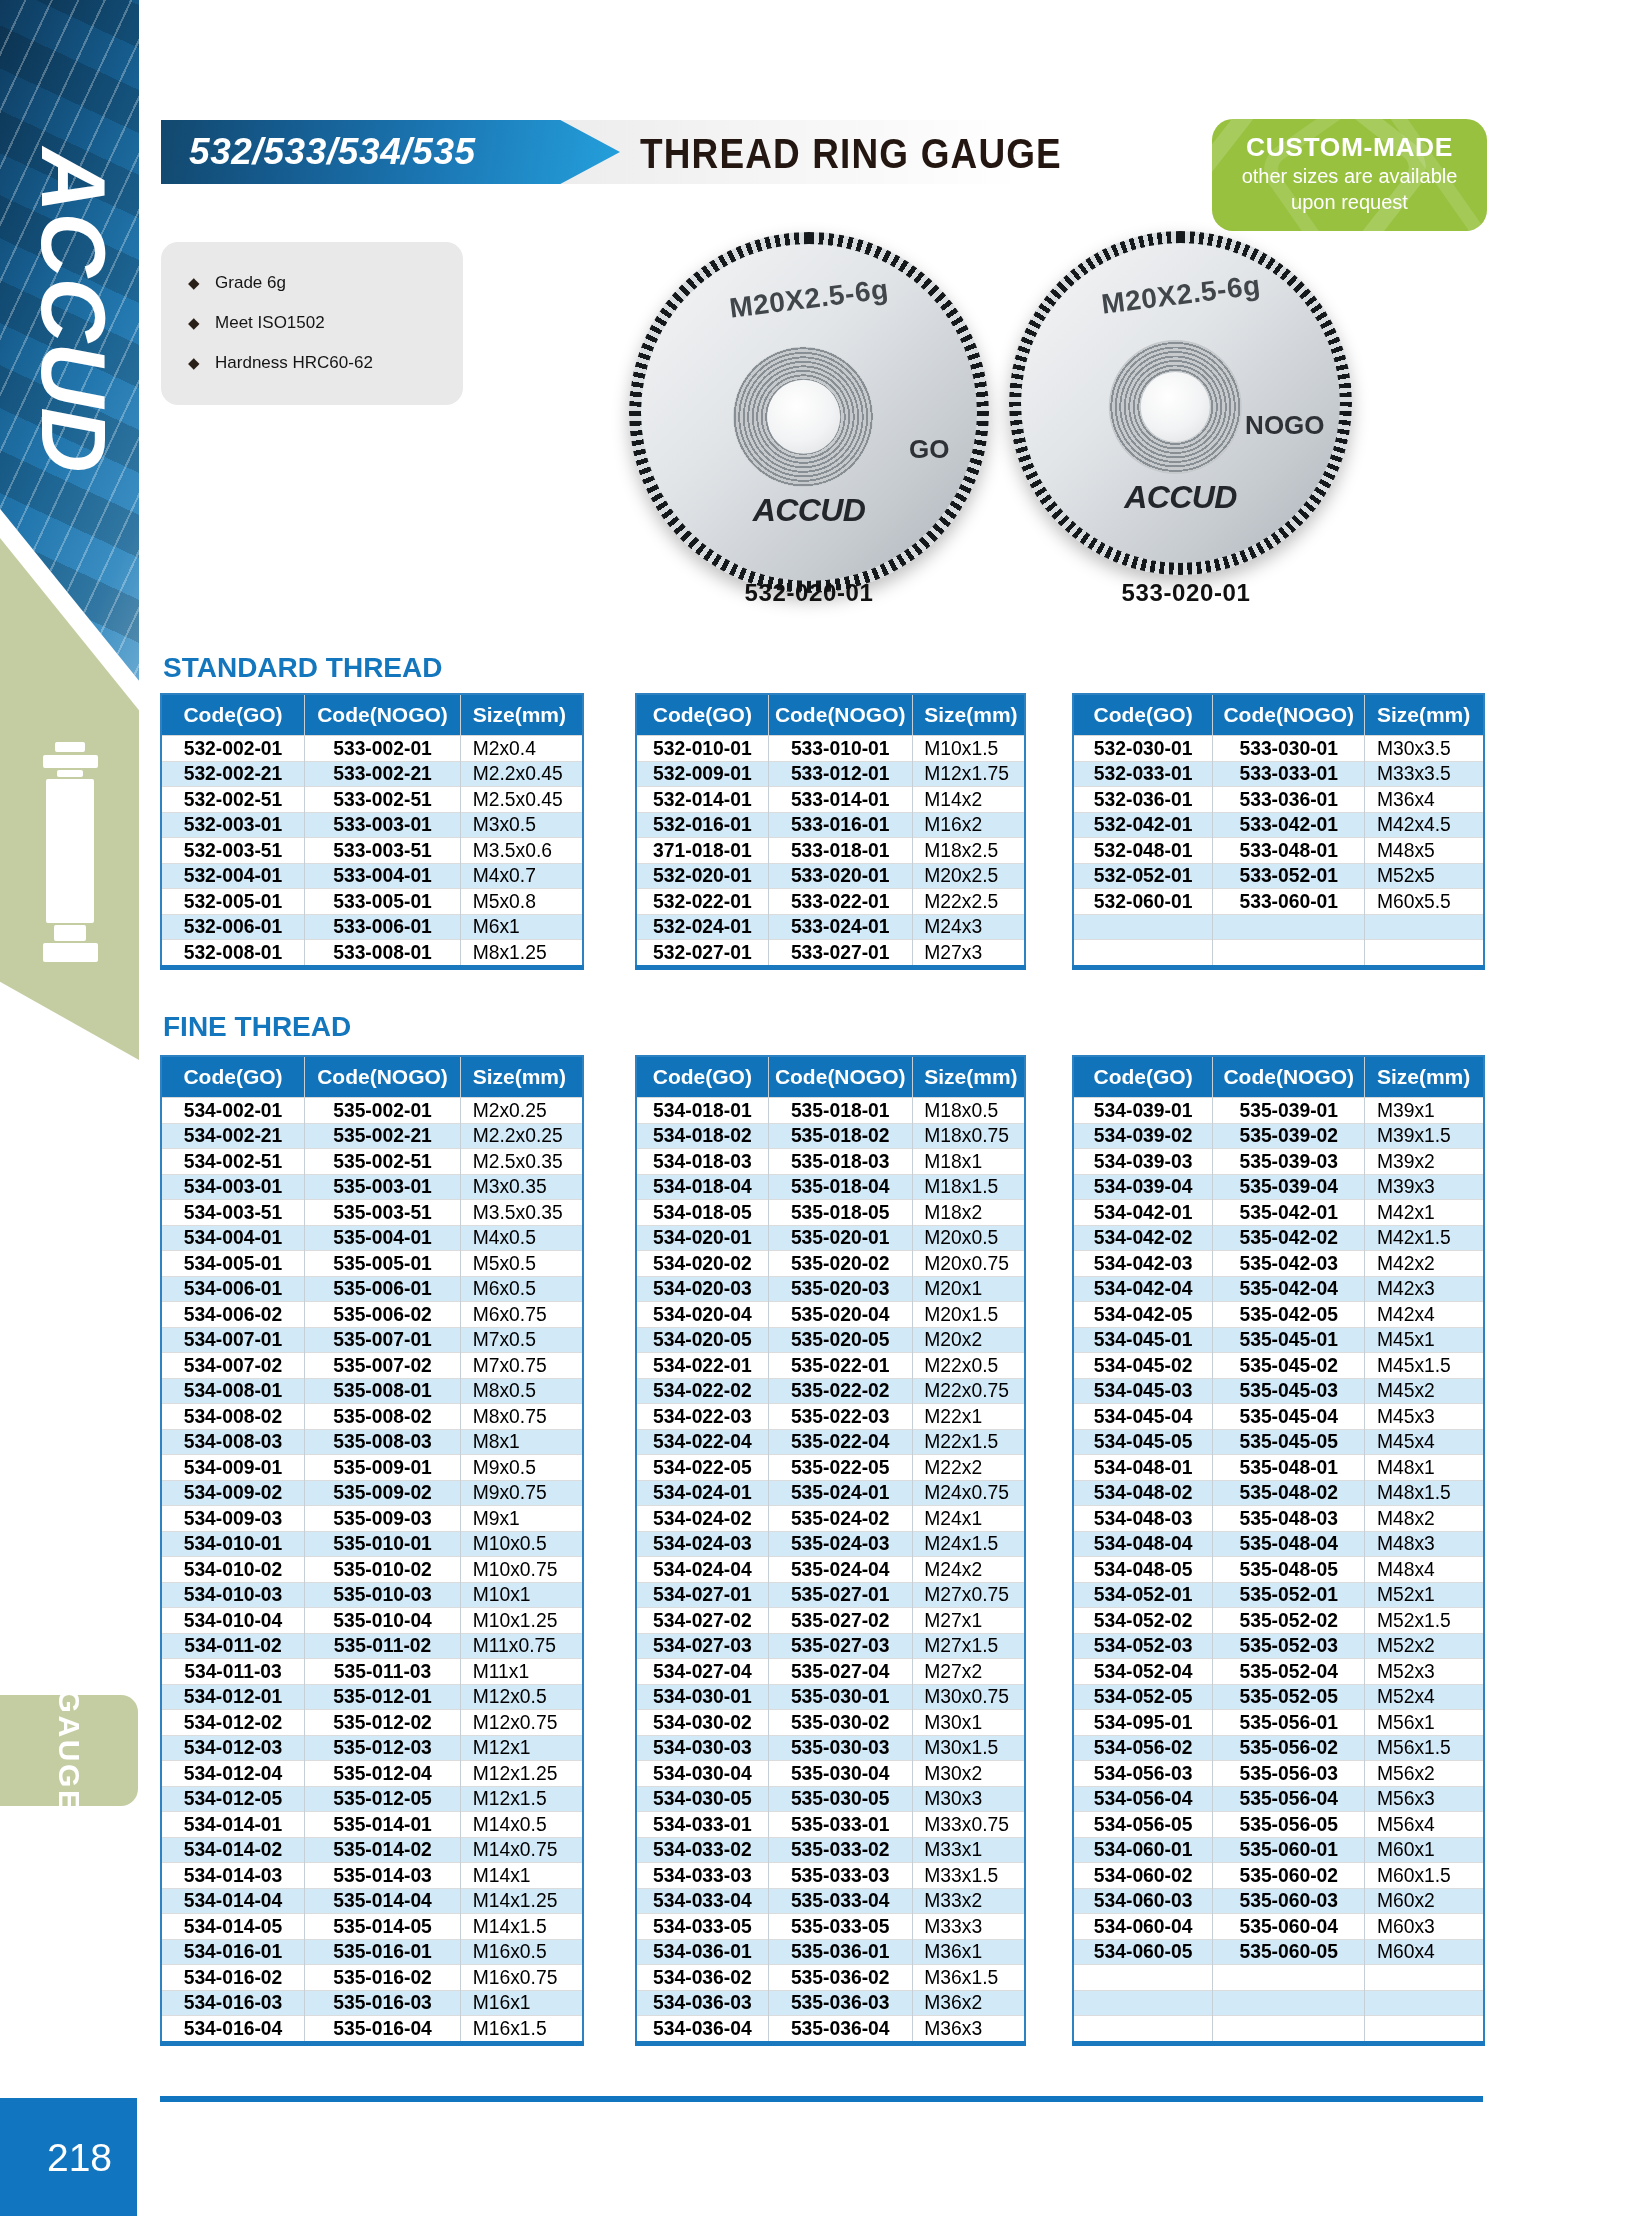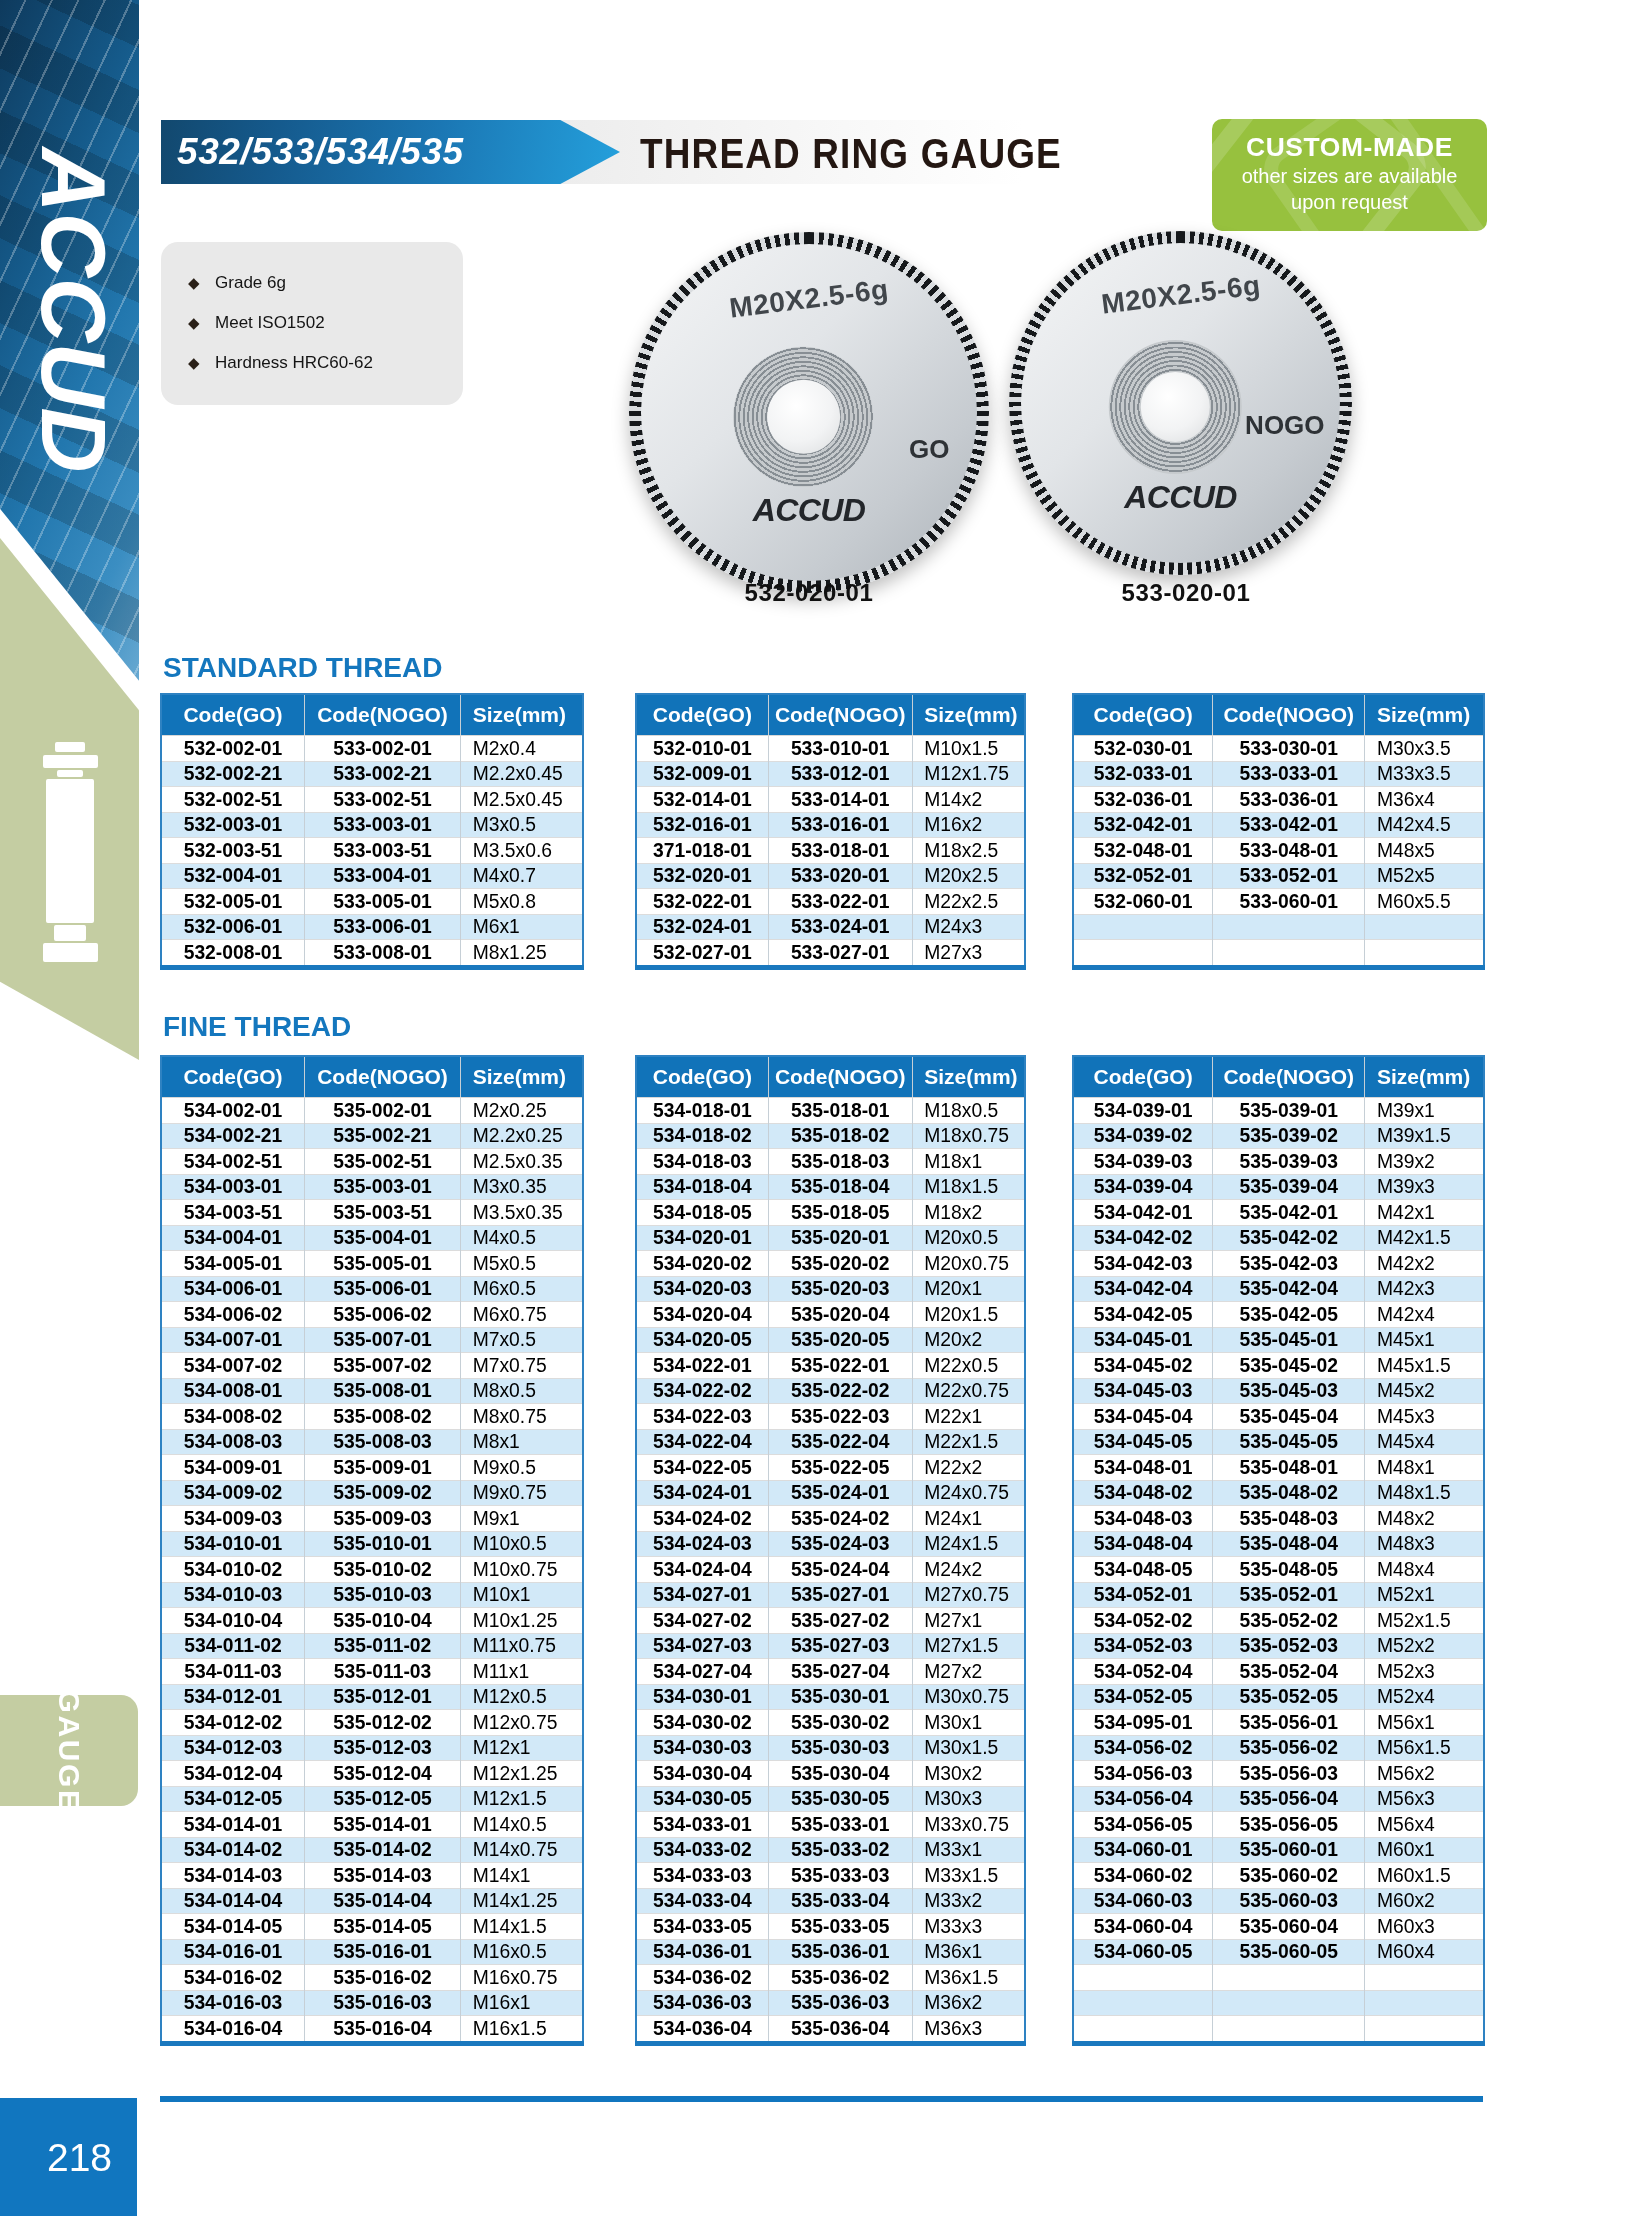--- a/index.html
+++ b/index.html
@@ -29,27 +29,27 @@
     border-radius:0 17px 17px 0;}
   .sb-tab span{position:absolute;left:50%;top:50%;transform:translate(-50%,-50%) rotate(90deg);
     color:#fff;font-weight:bold;font-size:30px;letter-spacing:2.6px;white-space:nowrap;}
 
   
   .gray-band{position:absolute;left:161px;top:120px;width:898px;height:64px;
     background:linear-gradient(to right,#e6e6e6 0%,#ededed 45%,#ffffff 96%);}
   .banner{position:absolute;left:161px;top:120px;width:459px;height:64px;
     clip-path:polygon(0 0,87% 0,100% 50%,87% 100%,0 100%);
     background:linear-gradient(100deg,#12486e 0%,#155a8d 25%,#1b77b4 60%,#24a0dc 100%);
-    display:flex;align-items:center;padding-left:16px;box-sizing:border-box;}
+    display:flex;align-items:center;padding-left:28px;box-sizing:border-box;}
   .banner span{color:#fff;font-size:37px;font-weight:bold;font-style:italic;letter-spacing:0.6px;white-space:nowrap;}
   .main-title{position:absolute;left:640px;top:130px;font-size:42px;font-weight:800;color:#241712;
     transform:scaleX(.88);transform-origin:left center;letter-spacing:1.3px;white-space:nowrap;}
 
   .badge{position:absolute;left:1212px;top:119px;width:275px;height:112px;background:#97c13e;
-    border-radius:10px;color:#fff;text-align:center;overflow:hidden;}
+    border-radius:21px;color:#fff;text-align:center;overflow:hidden;}
   .badge .wm1{position:absolute;left:-13px;top:-39px;width:155px;height:193px;
     border:17px solid rgba(255,255,255,.16);transform:rotate(38deg);border-radius:30px;}
   .badge .wm2{position:absolute;left:90px;top:-19.3px;width:123px;height:187px;
     border:14px solid rgba(255,255,255,.13);transform:rotate(-35deg);border-radius:26px;}
   .badge .b-title{position:relative;margin-top:13px;font-size:26.4px;font-weight:bold;letter-spacing:0.6px;}
   .badge .b-sub{position:relative;font-size:20px;line-height:26.4px;}
 
   
   .features{position:absolute;left:161px;top:242px;width:302px;height:163px;background:#e9e9e9;
     border-radius:17px;padding:31px 0 0 27px;box-sizing:border-box;}

